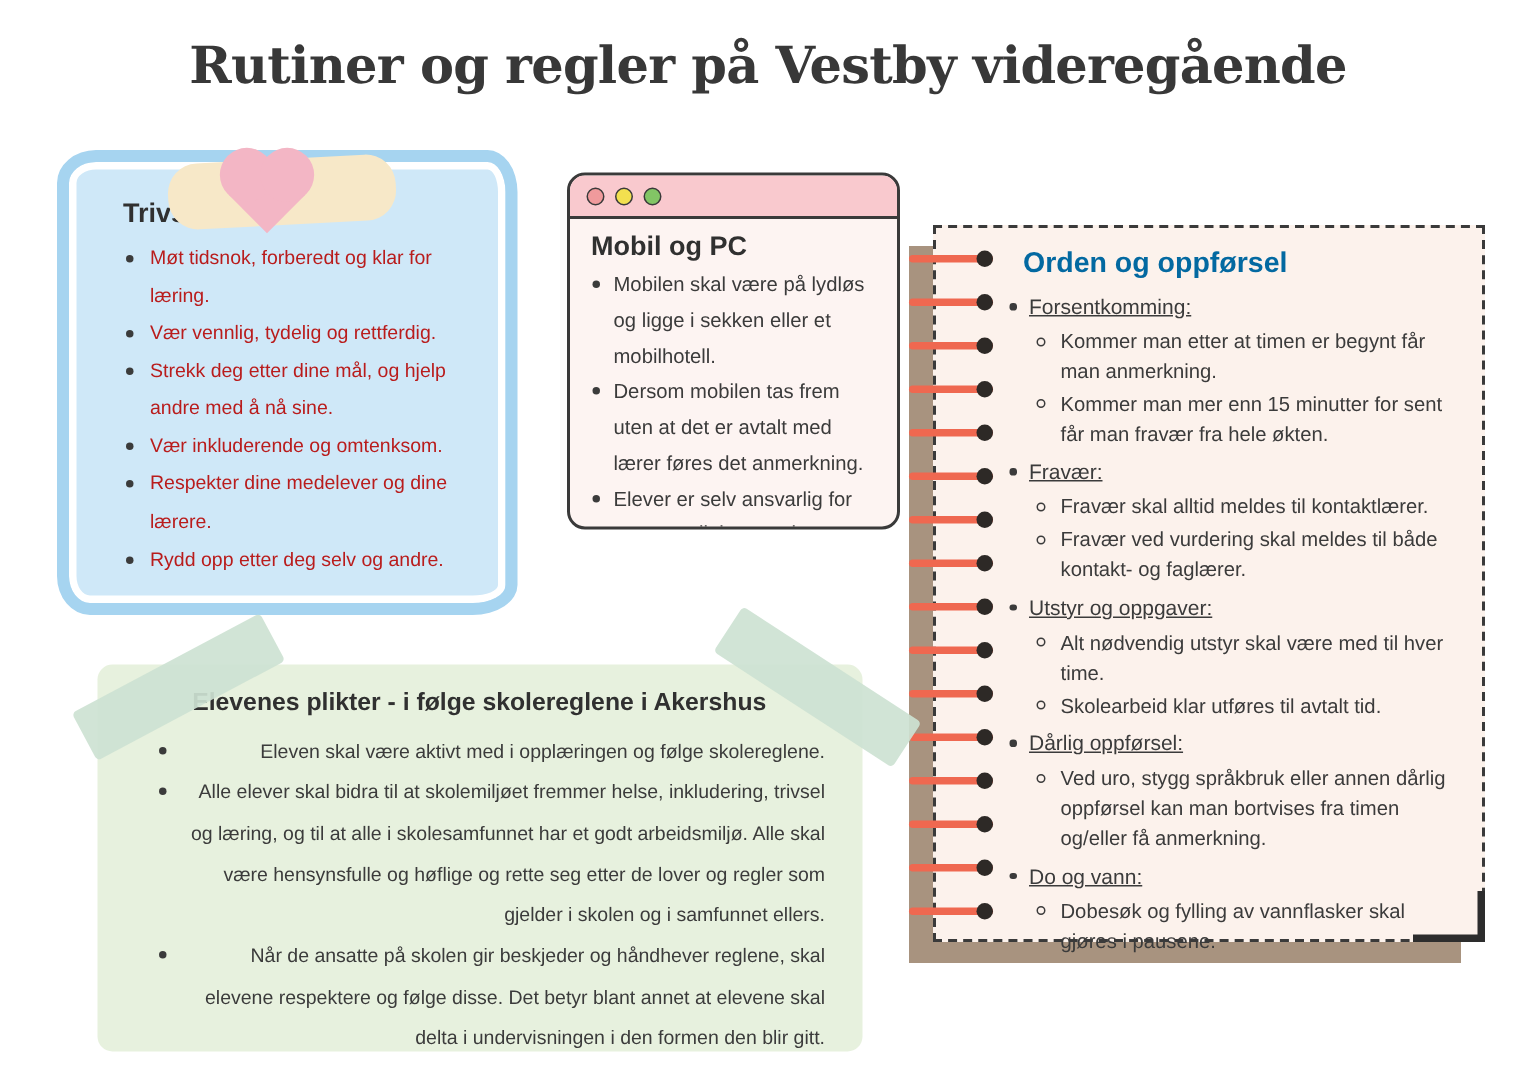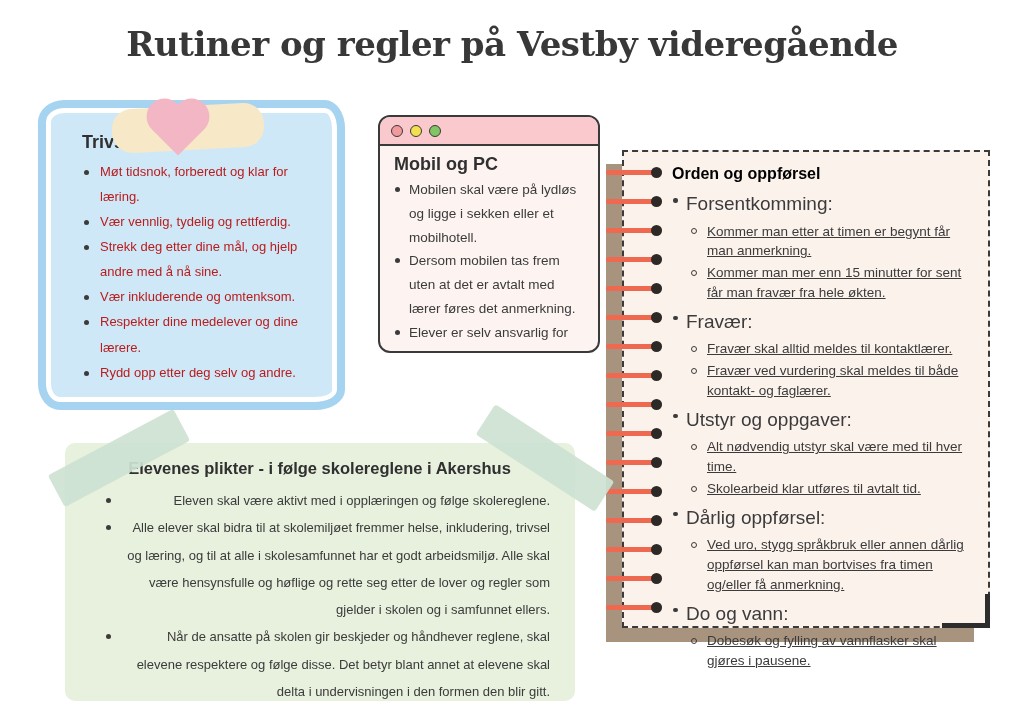--- a/index.html
+++ b/index.html
@@ -103,31 +103,31 @@
   .ring { position:relative; width:56px; height:5px; background:#ef6850; border-radius:3px; }
   .ring::after {
     content:""; position:absolute; right:0; top:-3.5px;
     width:11px; height:11px; border-radius:50%; background:#2d2926;
   }
   .corner-fold {
     position:absolute; right:-2px; bottom:-2px; width:48px; height:34px;
     background:#fcf2ec; border-right:5px solid #2d2d2d; border-bottom:5px solid #2d2d2d;
     z-index:4;
   }
-  .paper h2 { font-size:16px; font-weight:700; color:#000000; margin-bottom:7px; }
+  .paper h2 { font-size:19px; font-weight:700; color:#0369a1; margin-bottom:7px;margin-left:10px; }
   .nb-section { margin-bottom:5px; }
   .nb-label {
     position:relative; padding-left:14px;
-    font-size:19px; line-height:1.5; margin-bottom:3px;
+    font-size:14px; line-height:1.5; margin-bottom:3px;text-decoration:underline;
   }
   .nb-label::before {
     content:""; position:absolute; left:1px; top:8px;
     width:4.5px; height:4.5px; border-radius:50%; background:#3b3b3b;
   }
-  .nb-sub { list-style:none; padding-left:18px;text-decoration:underline; }
+  .nb-sub { list-style:none; padding-left:18px; }
   .nb-sub li {
     position:relative; padding-left:17px;
     font-size:13.5px; line-height:1.47; margin-bottom:2px;
   }
   .nb-sub li::before {
     content:""; position:absolute; left:1px; top:6.5px;
     width:4px; height:4px; border-radius:50%;
     border:1.4px solid #3b3b3b; background:transparent;
   }
 

